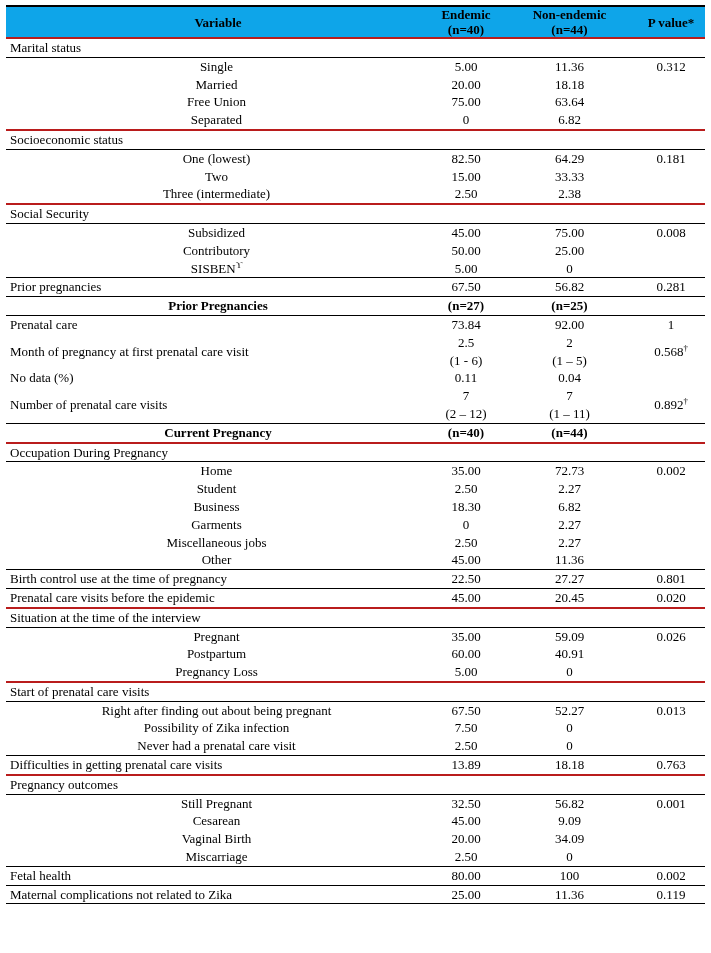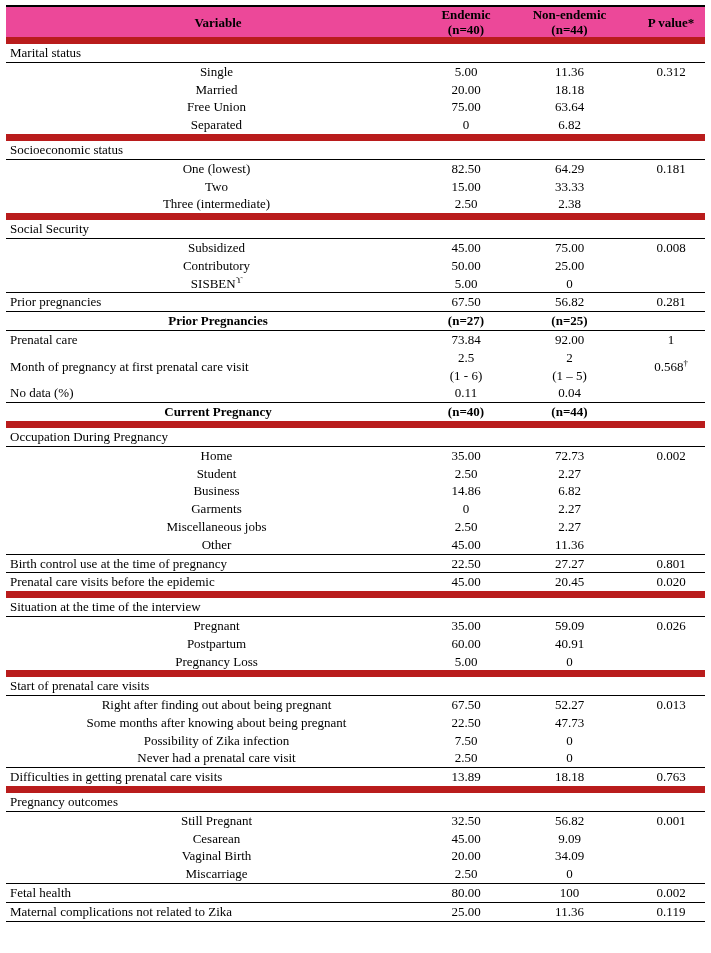--- a/index.html
+++ b/index.html
@@ -25,33 +25,33 @@
     line-height: 17.8px;
     color: #000;
   }
   table.stats th, table.stats td {
     padding: 0 4px;
     vertical-align: middle;
     overflow: hidden;
   }
   
   thead th {
-    background: #ec4899;
+    background: #0ea5e9;
     border-top: 2px solid #000;
     border-bottom: 1.5px solid #000;
     font-weight: bold;
     text-align: center;
     line-height: 15px;
     padding-top: 2px;
     padding-bottom: 2px;
   }
   
   tr.section td {
     text-align: left;
-    border-top: 7px solid #b91c1c;
+    border-top: 2px solid #b91c1c;
     border-bottom: 1px solid #000;
   }
   tr.flat td {
     border-top: 1px solid #000;
     border-bottom: 1px solid #000;
   }
   tr.subheader td {
     border-top: 1px solid #000;
     border-bottom: 1px solid #000;
     font-weight: bold;
@@ -194,20 +194,32 @@
             <div>(1 – 5)</div>
           </td>
           <td class="val">0.568<sup>†</sup></td>
         </tr>
         <tr class="plain">
           <td class="label">No data (%)</td>
           <td class="val">0.11</td>
           <td class="val">0.04</td>
           <td class="val"></td>
         </tr>
+        <tr class="plain">
+          <td class="label">Number of prenatal care visits</td>
+          <td class="val">
+            <div>7</div>
+            <div>(2 – 12)</div>
+          </td>
+          <td class="val">
+            <div>7</div>
+            <div>(1 – 11)</div>
+          </td>
+          <td class="val">0.892<sup>†</sup></td>
+        </tr>
         <tr class="subheader">
           <td class="label">Current Pregnancy</td>
           <td class="val">(n=40)</td>
           <td class="val">(n=44)</td>
           <td class="val"></td>
         </tr>
         <tr class="section">
           <td colspan="4" class="label">Occupation During Pregnancy</td>
         </tr>
         <tr class="indent">
@@ -217,21 +229,21 @@
           <td class="val">0.002</td>
         </tr>
         <tr class="indent">
           <td class="label">Student</td>
           <td class="val">2.50</td>
           <td class="val">2.27</td>
           <td class="val"></td>
         </tr>
         <tr class="indent">
           <td class="label">Business</td>
-          <td class="val">14.86</td>
+          <td class="val">18.30</td>
           <td class="val">6.82</td>
           <td class="val"></td>
         </tr>
         <tr class="indent">
           <td class="label">Garments</td>
           <td class="val">0</td>
           <td class="val">2.27</td>
           <td class="val"></td>
         </tr>
         <tr class="indent">
@@ -280,26 +292,20 @@
           <td class="val"></td>
         </tr>
         <tr class="section">
           <td colspan="4" class="label">Start of prenatal care visits</td>
         </tr>
         <tr class="indent">
           <td class="label">Right after finding out about being pregnant</td>
           <td class="val">67.50</td>
           <td class="val">52.27</td>
           <td class="val">0.013</td>
-        </tr>
-        <tr class="indent">
-          <td class="label">Some months after knowing about being pregnant</td>
-          <td class="val">22.50</td>
-          <td class="val">47.73</td>
-          <td class="val"></td>
         </tr>
         <tr class="indent">
           <td class="label">Possibility of Zika infection</td>
           <td class="val">7.50</td>
           <td class="val">0</td>
           <td class="val"></td>
         </tr>
         <tr class="indent">
           <td class="label">Never had a prenatal care visit</td>
           <td class="val">2.50</td>

